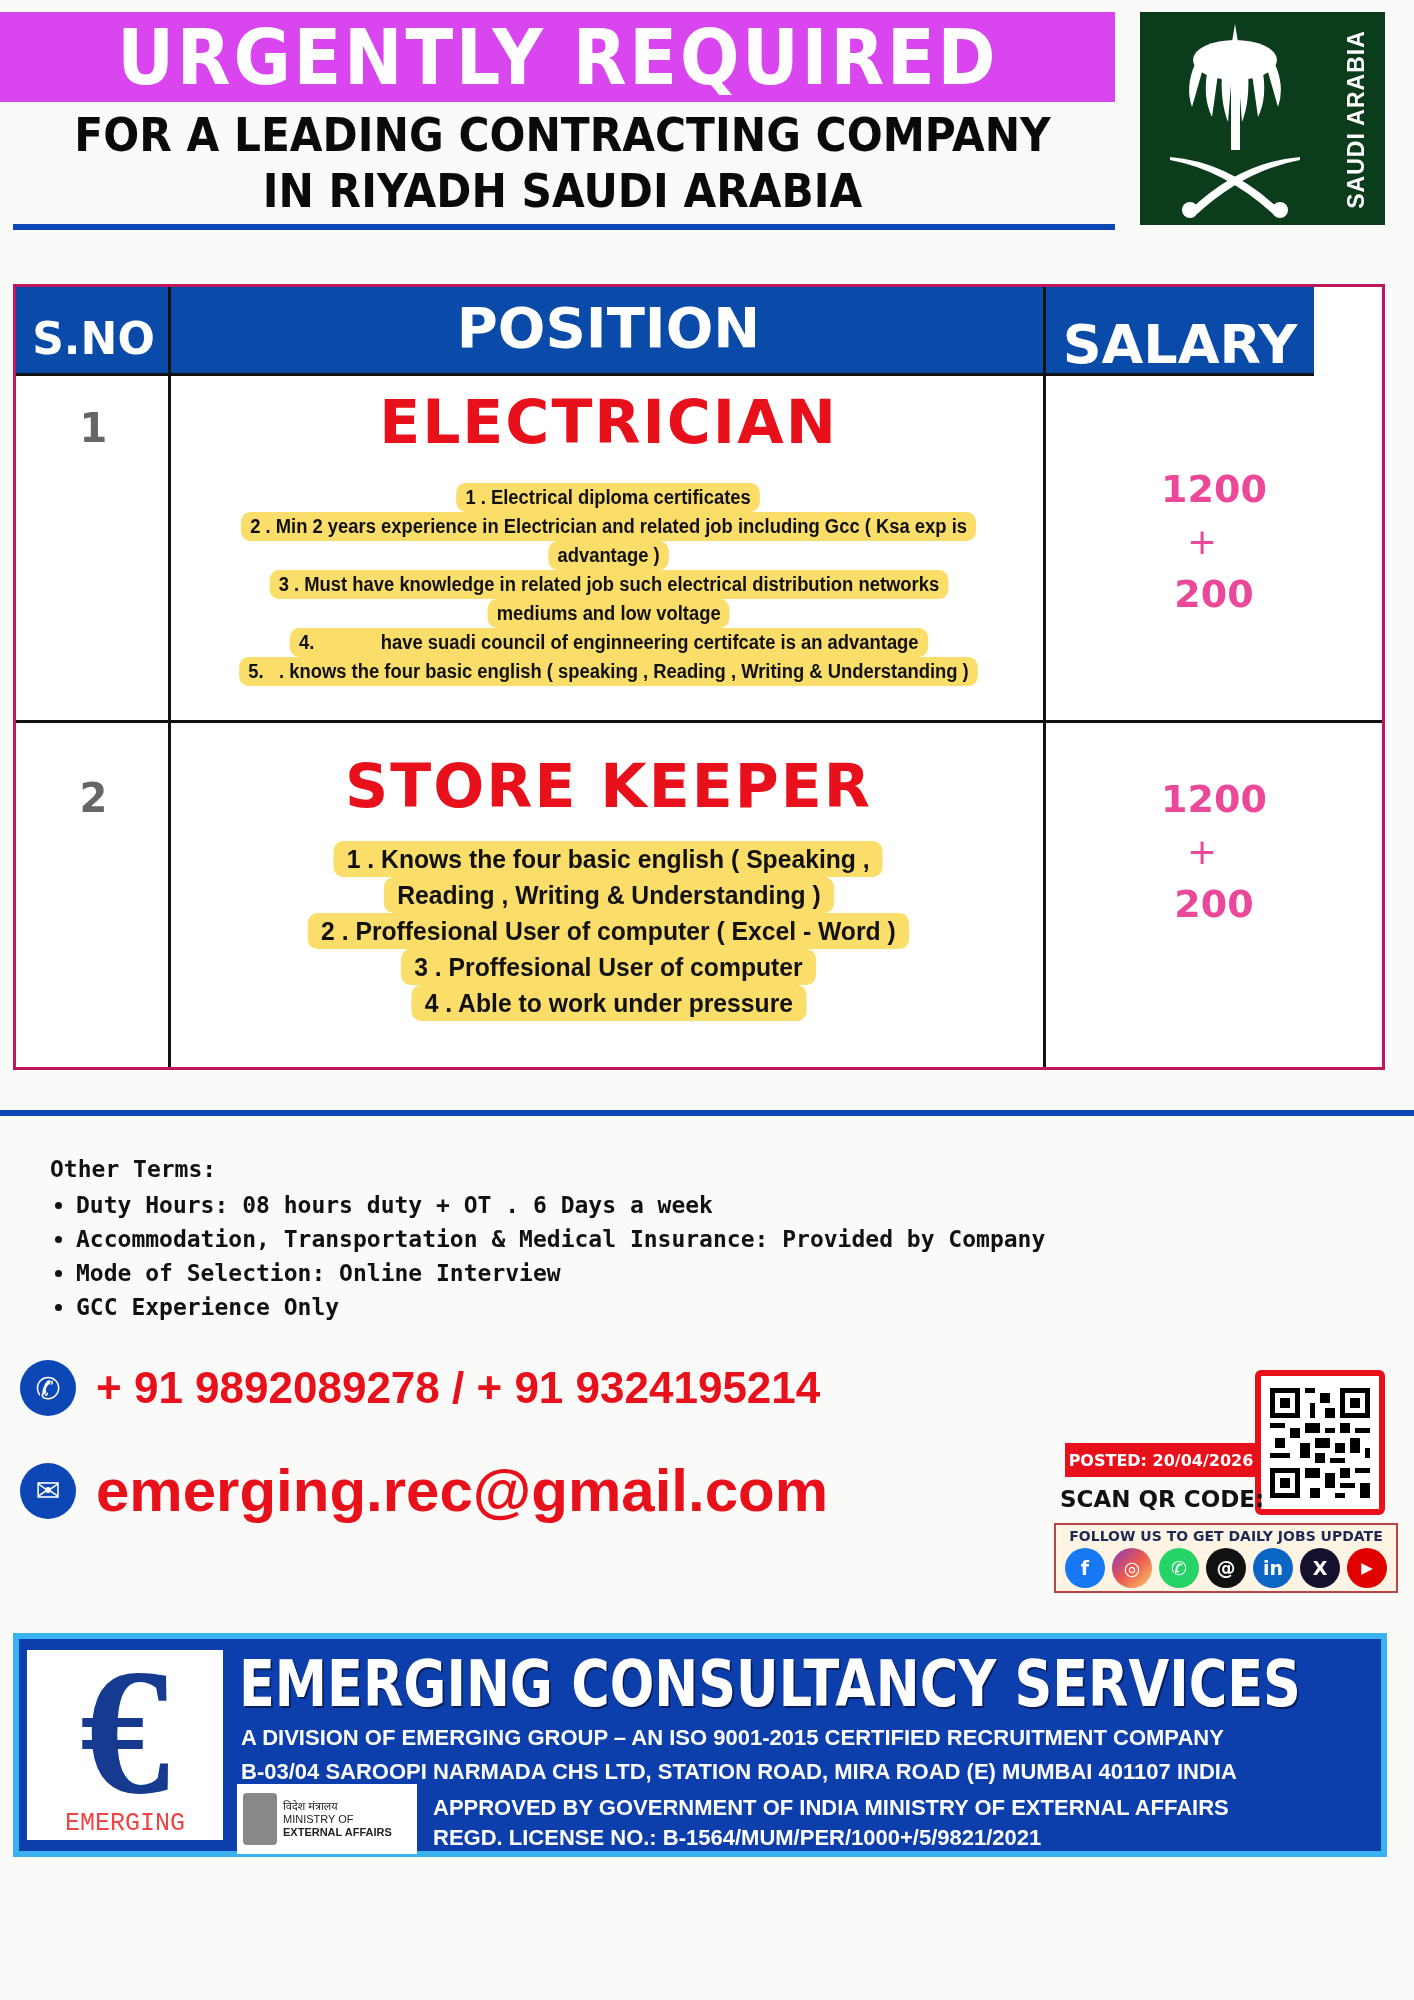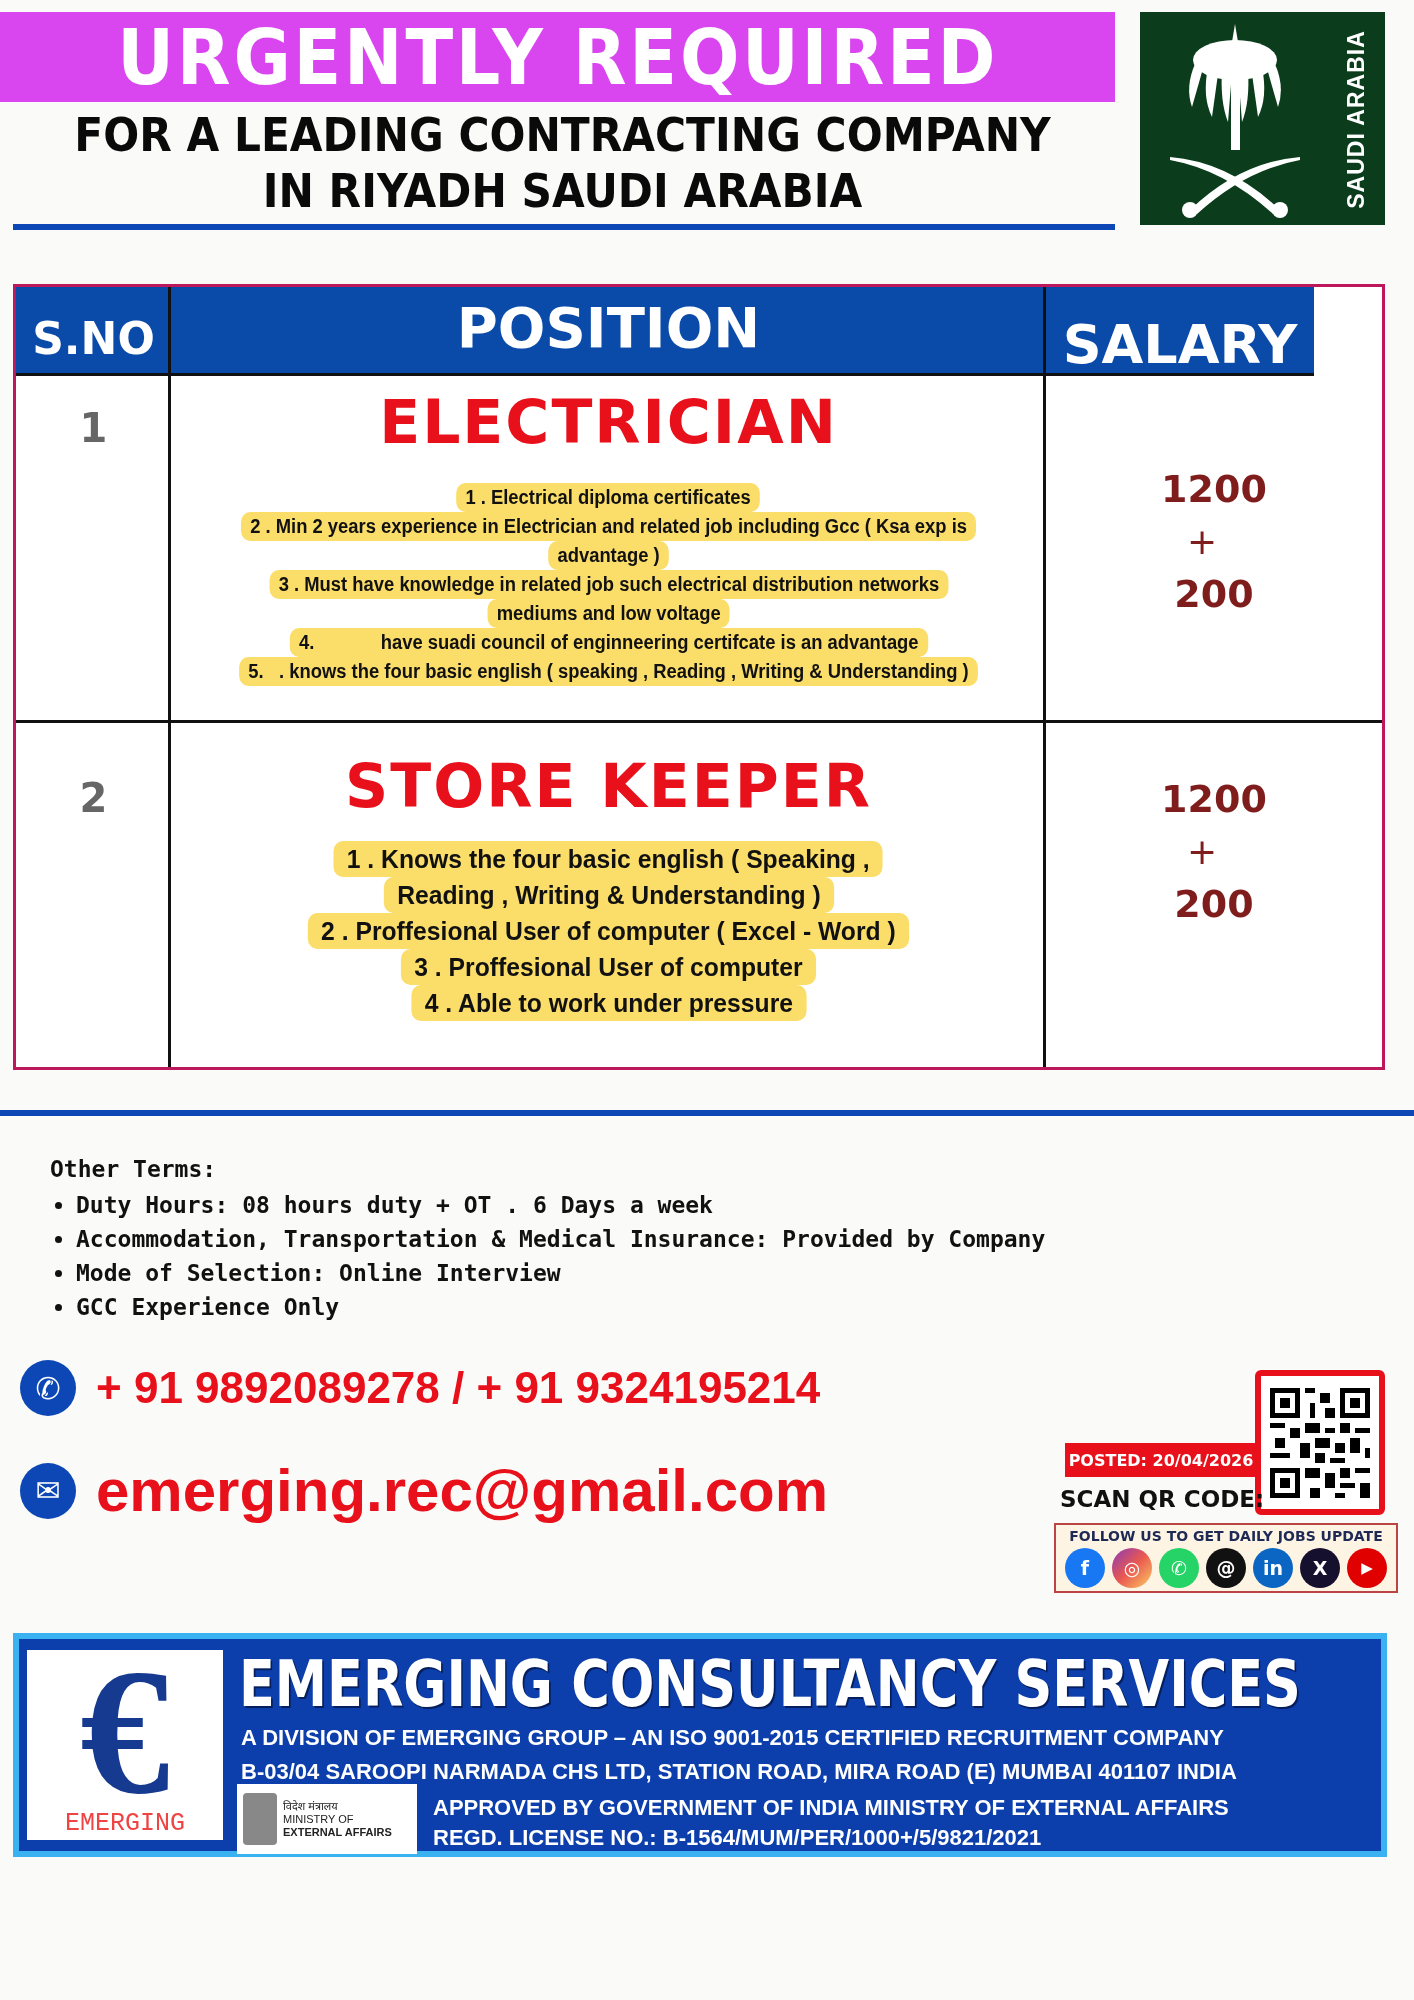--- a/index.html
+++ b/index.html
@@ -22,21 +22,21 @@
   #jobs-table { left:13px; top:284px; width:1372px; height:786px; border:3px solid #be185d; box-sizing:border-box; background:#fff; }
   .th { position:absolute; top:0; height:89px; background:#0a4aa8; color:#fff; font-weight:bold; display:flex; align-items:center; justify-content:center; font-family:"DejaVu Sans", sans-serif; border-bottom:3px solid #111; box-sizing:border-box; }
   #th-sno { left:0; width:155px; font-size:44px; padding-top:16px; }
   #th-pos { left:155px; width:875px; font-size:56px; padding-bottom:6px; }
   #th-sal { left:1030px; width:268px; font-size:54px; padding-top:28px; }
   .vline { position:absolute; top:0; bottom:0; width:3px; background:#111; }
   .hline { position:absolute; left:0; right:0; height:3px; background:#111; }
 
   .sno { position:absolute; width:155px; text-align:center; color:#666; font-family:"DejaVu Sans", sans-serif; font-weight:bold; font-size:40px; }
   .pos-title { position:absolute; left:155px; width:875px; text-align:center; color:#e8101a; font-family:"DejaVu Sans", sans-serif; font-weight:bold; font-size:60px; letter-spacing:2px; }
-  .salary { position:absolute; left:1030px; width:336px; text-align:center; color:#7f1d1d; font-family:"DejaVu Sans", sans-serif; font-weight:bold; }
+  .salary { position:absolute; left:1030px; width:336px; text-align:center; color:#ec4899; font-family:"DejaVu Sans", sans-serif; font-weight:bold; }
   .salary .big { font-size:38px; display:block; }
   .salary .plus { font-size:36px; display:block; font-weight:normal; margin:10px 0; transform:translateX(-12px); }
 
   .reqs { position:absolute; left:155px; width:875px; display:flex; flex-direction:column; align-items:center; }
   .req { background:#fbdd69; color:#111; border-radius:10px; padding:1px 10px; font-family:"Liberation Sans", sans-serif; font-weight:bold; text-align:center; }
   #reqs-1 .req { font-size:20px; line-height:27px; transform:scaleX(0.92); }
   #reqs-2 .req { font-size:26px; line-height:34px; padding:1px 14px; transform:scaleX(0.95); }
 
   #sep-line { left:0; top:1110px; width:1414px; height:6px; background:#0d47b5; }
 

